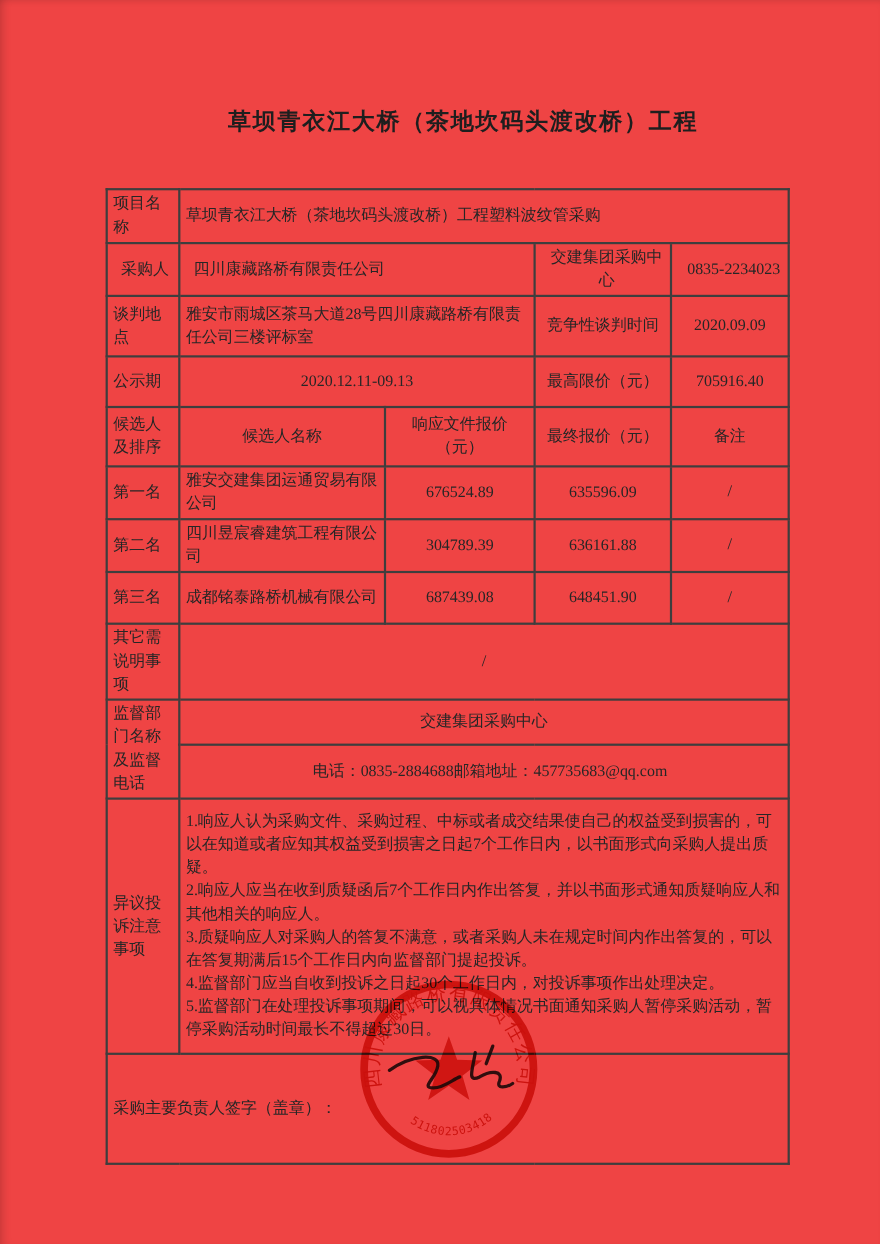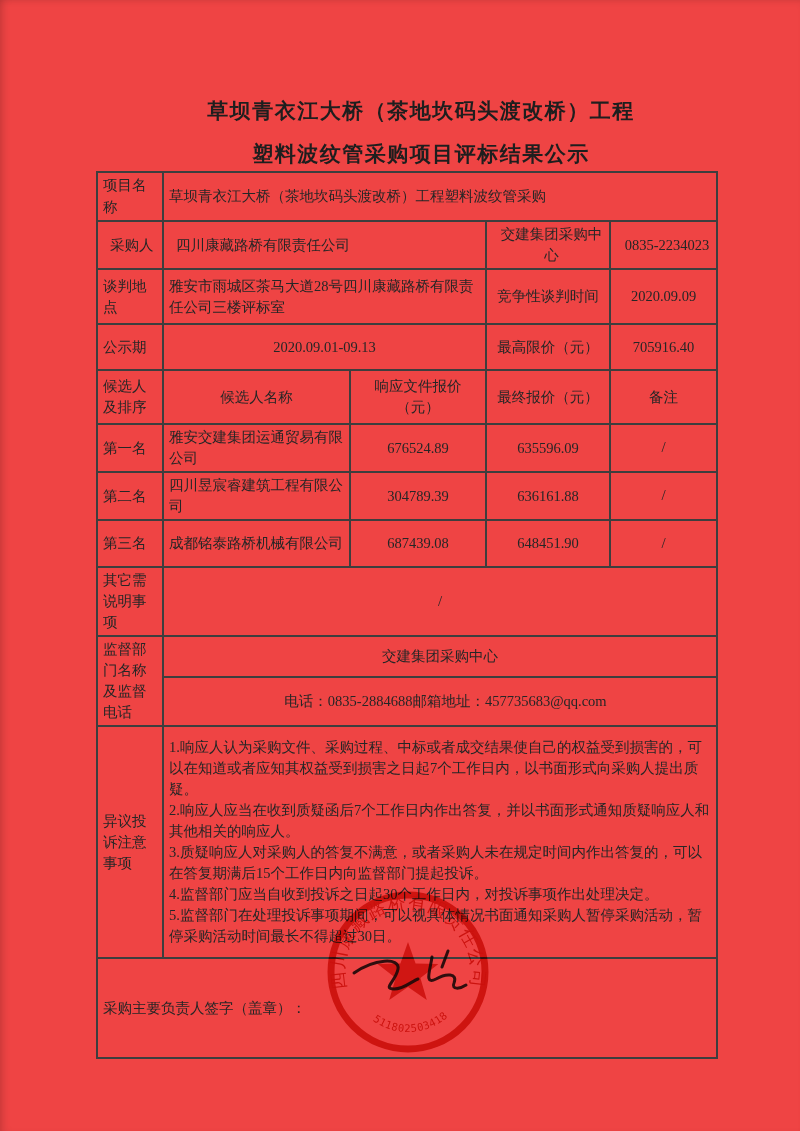--- a/index.html
+++ b/index.html
@@ -85,21 +85,20 @@
   .stamp-text   { fill: var(--stamp-color, #d93a2b); opacity: 0.95; }
   .sig-stroke   { stroke: #1d1d1d; opacity: 0.9; }
 </style>
 </head>
 <body>
 
 <div class="page">
 
   <div class="title-block">
     <div class="title-line">草坝青衣江大桥（茶地坎码头渡改桥）工程</div>
-    <div class="title-line">塑料波纹管采购项目评标结果公示</div>
   </div>
 
   <table class="doc">
     <colgroup>
       <col style="width:66px">
         <col style="width:187px">
         <col style="width:136px">
         <col style="width:124px">
         <col style="width:107px">
     </colgroup>
@@ -115,21 +114,21 @@
         <td class="ctr">0835-2234023</td>
       </tr>
       <tr class="r3">
         <td class="lbl">谈判地点</td>
         <td class="lft" colspan="2">雅安市雨城区茶马大道28号四川康藏路桥有限责任公司三楼评标室</td>
         <td class="ctr">竞争性谈判时间</td>
         <td class="ctr">2020.09.09</td>
       </tr>
       <tr class="r4">
         <td class="lbl">公示期</td>
-        <td class="ctr" colspan="2">2020.09.01-09.13</td>
+        <td class="ctr" colspan="2">2020.12.11-09.13</td>
         <td class="ctr">最高限价（元）</td>
         <td class="ctr">705916.40</td>
       </tr>
       <tr class="r5">
         <td class="lbl">候选人及排序</td>
         <td class="ctr">候选人名称</td>
         <td class="ctr">响应文件报价（元）</td>
         <td class="ctr">最终报价（元）</td>
         <td class="ctr">备注</td>
       </tr>

